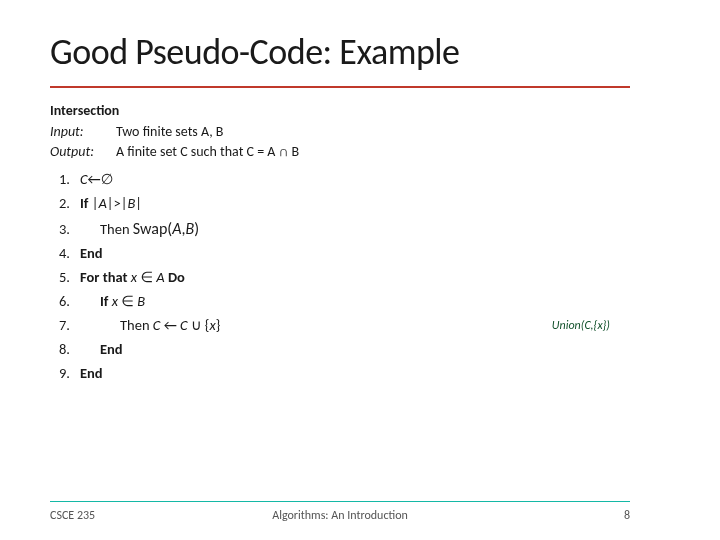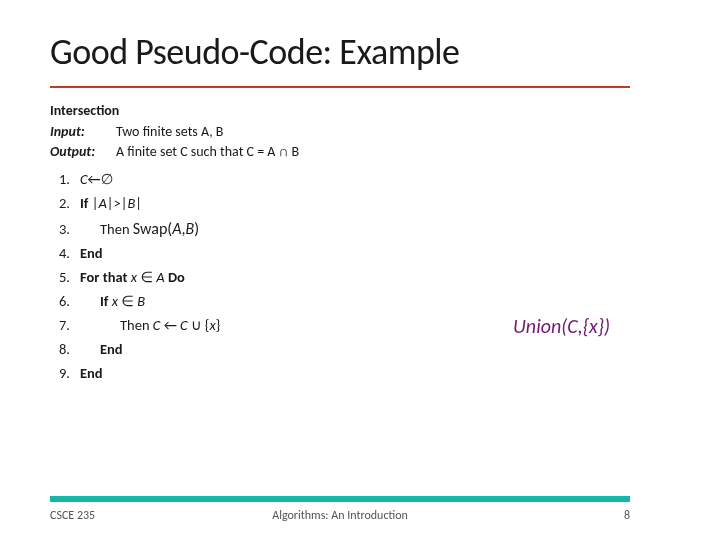--- a/index.html
+++ b/index.html
@@ -48,21 +48,21 @@
       font-size: 14px;
       color: #1a1a1a;
       margin-bottom: 3px;
       display: flex;
       align-items: baseline;
       gap: 6px;
     }
 
     .io-label {
       font-style: italic;
-      font-weight: 700;
+      font-weight: 400;
       min-width: 60px;
     }
 
     .io-text {
       font-size: 14px;
       text-align: right;
     }
 
     .code-block {
       margin-top: 8px;
@@ -100,37 +100,37 @@
       padding-left: 40px;
     }
 
     .math-italic {
       font-style: italic;
     }
 
     .union-note {
       position: absolute;
       right: 80px;
-      font-size: 20px;
-      color: #701a75;
+      font-size: 12px;
+      color: #14532d;
       font-style: italic;
       text-align: right;
     }
 
     .footer {
       position: absolute;
       bottom: 18px;
       left: 50px;
       right: 50px;
       display: flex;
       justify-content: space-between;
       align-items: center;
       font-size: 12px;
       color: #555555;
-      border-top: 6px solid #14b8a6;
+      border-top: 1px solid #14b8a6;
       padding-top: 6px;
     }
 
     .footer-center {
       position: absolute;
       left: 50%;
       transform: translateX(-50%);
     }
   </style>
 </head>

